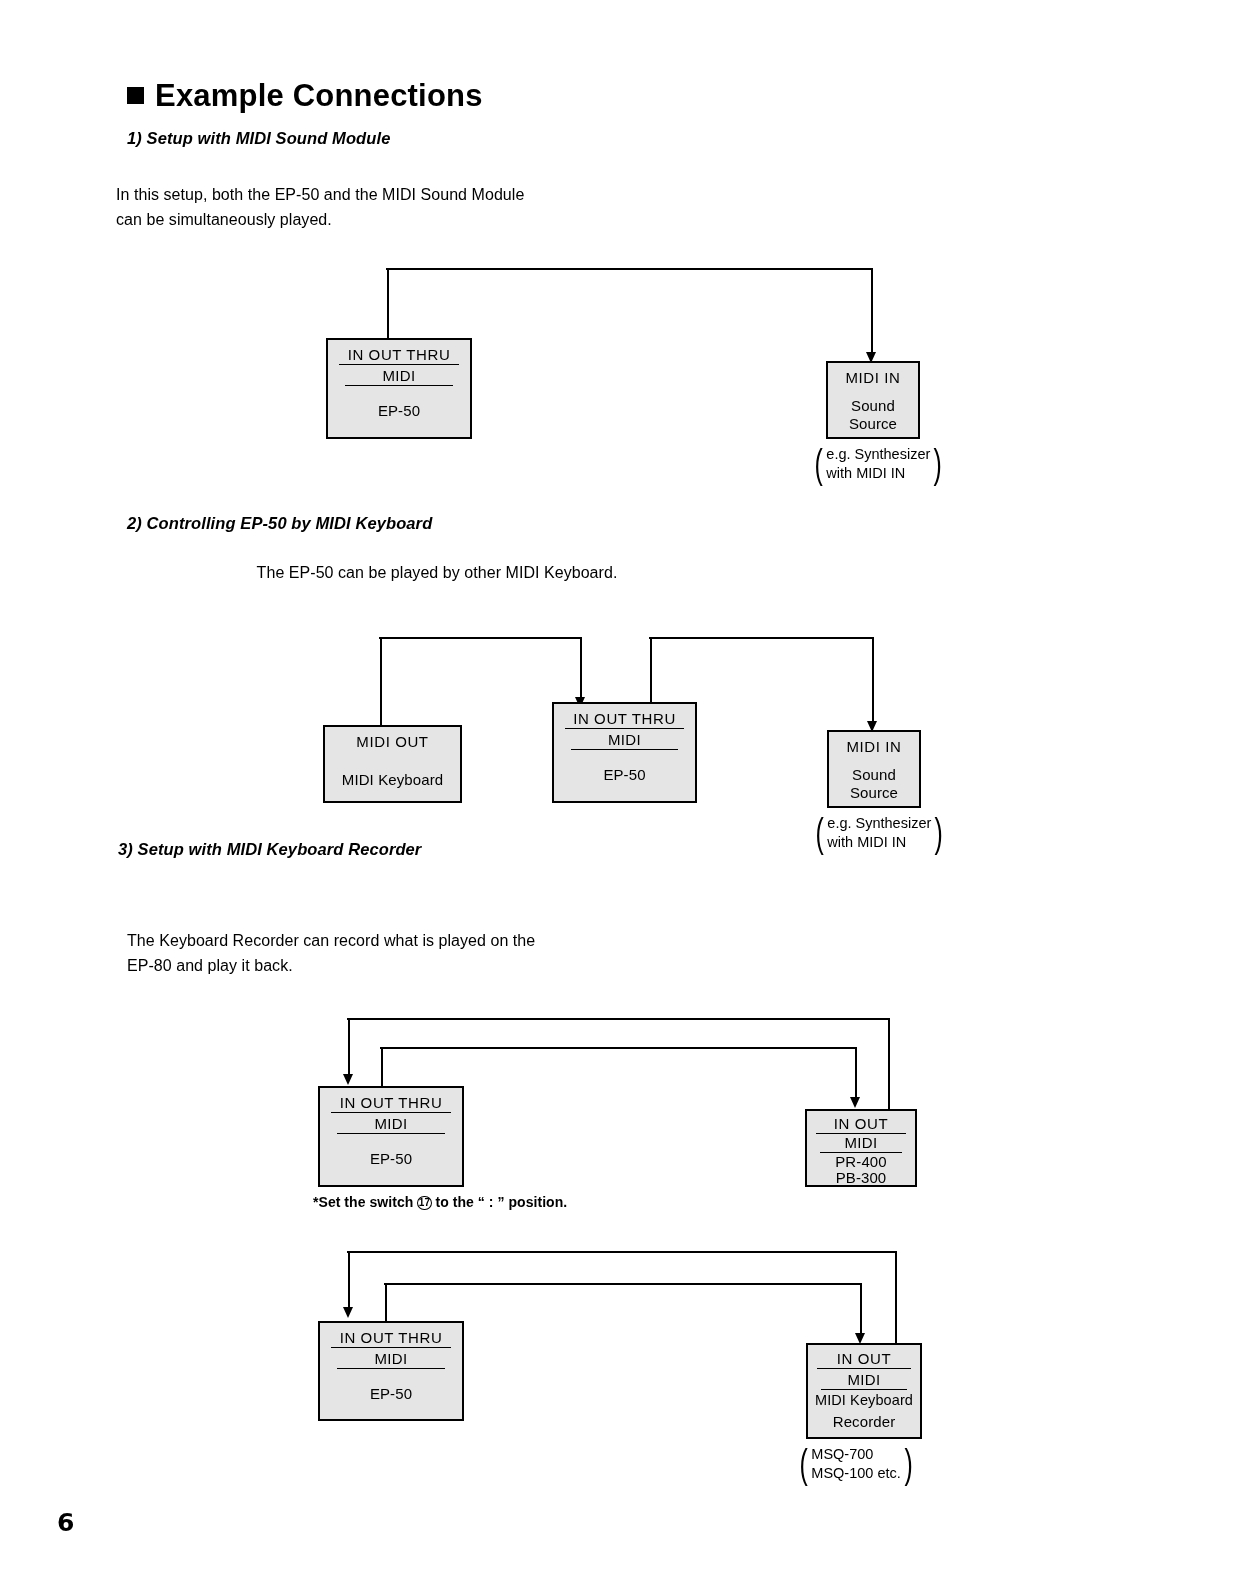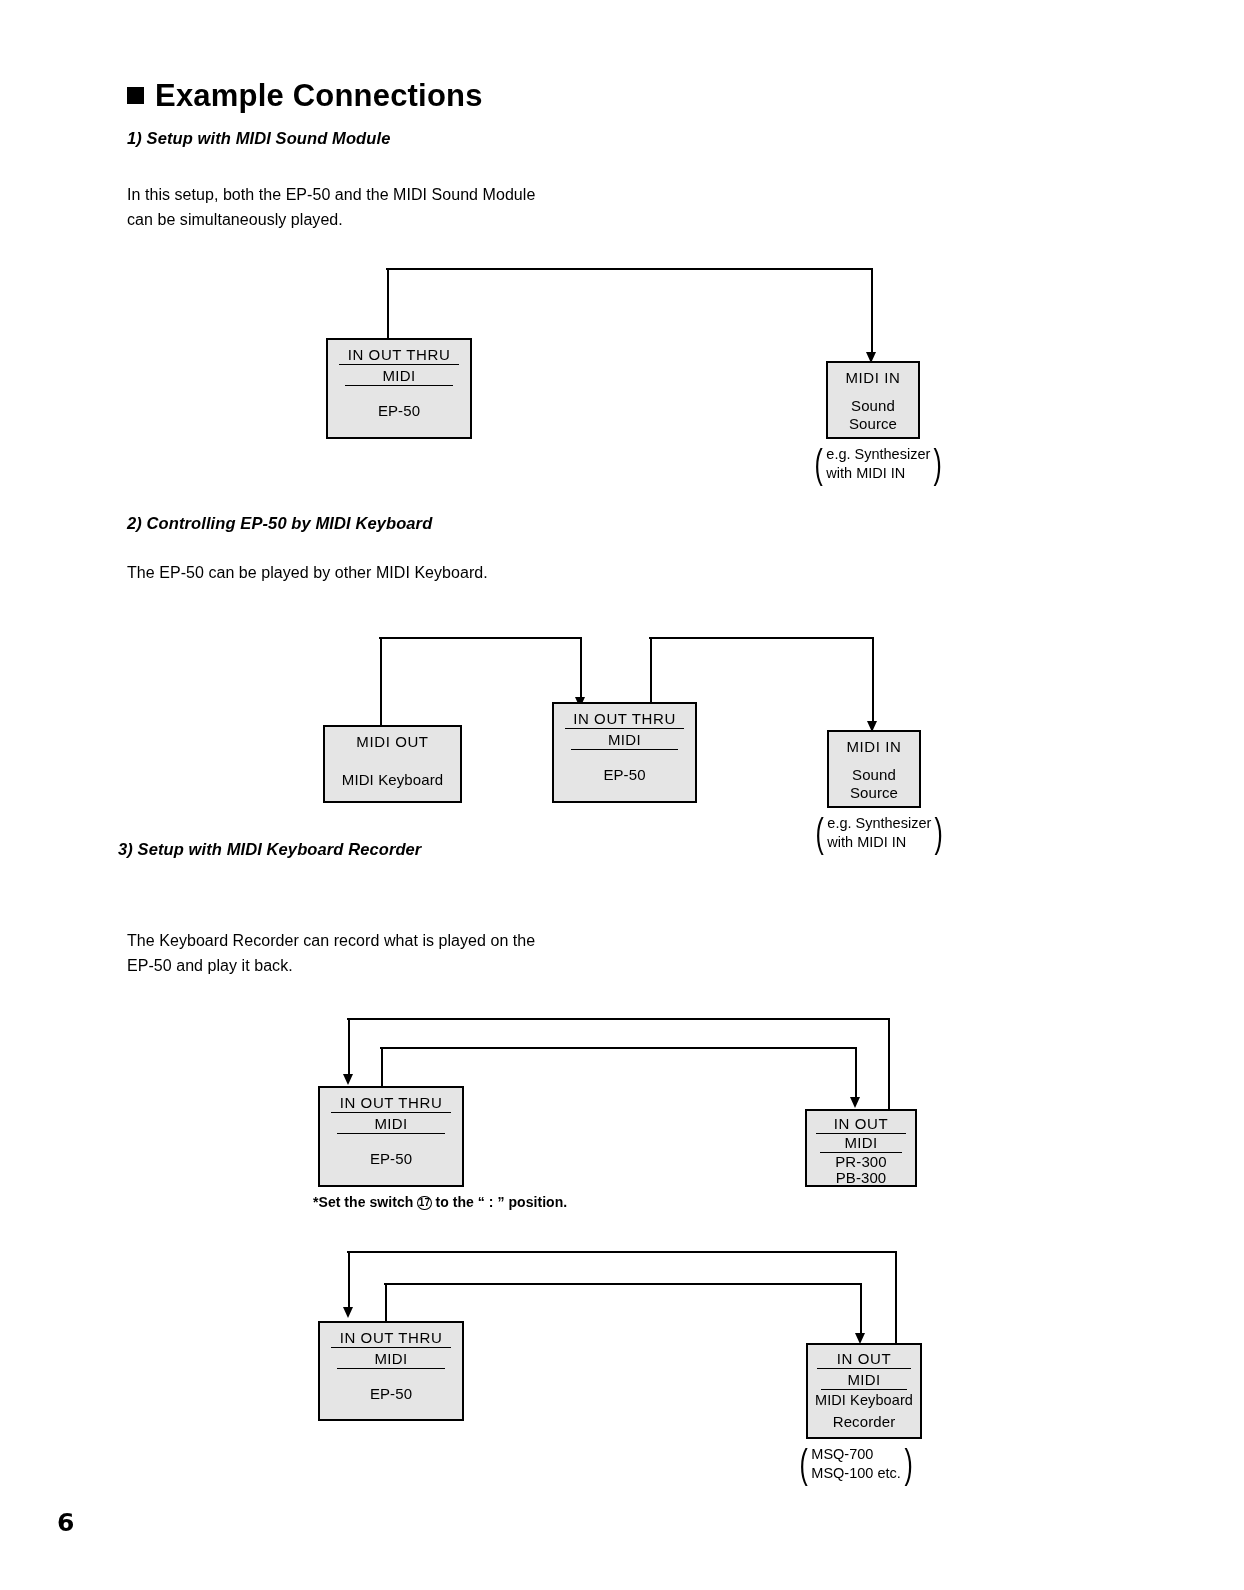--- a/index.html
+++ b/index.html
@@ -169,21 +169,21 @@
 </head>
 <body>
 
 <div id="page">
 
   <div class="main-heading">
     <span class="heading-bullet"></span><span>Example Connections</span>
   </div>
 
   <div class="sub-heading" style="left:127px; top:129px;">1)  Setup with MIDI Sound Module</div>
-  <div class="body-text" style="left:127px; top:182px; width:620px;">In this setup, both the EP-50 and the MIDI Sound Module
+  <div class="body-text" style="left:116px; top:182px; width:620px;">In this setup, both the EP-50 and the MIDI Sound Module
 can be simultaneously played.</div>
 
   <div>
 
     <div class="v-line" style="left:387px; top:268px; height:70px;"></div>
     <div class="h-line" style="left:386px; top:268px; width:487px;"></div>
     <div class="v-line" style="left:871px; top:268px; height:86px;"></div>
     <div class="arrow-head" style="left:866px; top:352px;"></div>
 
     <div class="box" style="left:326px; top:338px; width:146px; height:101px;">
@@ -202,21 +202,21 @@
       <span class="brace">(</span>
       <span class="note-lines">
         <div>e.g. Synthesizer</div>
         <div>with MIDI IN</div>
       </span>
       <span class="brace">)</span>
     </div>
   </div>
 
   <div class="sub-heading" style="left:127px; top:514px;">2)  Controlling EP-50  by MIDI Keyboard</div>
-  <div class="body-text" style="left:127px; top:560px; width:620px;">The  EP-50 can be played by other MIDI Keyboard.</div>
+  <div class="body-text" style="left:127px; top:560px; width:620px;text-align:center;">The  EP-50 can be played by other MIDI Keyboard.</div>
 
   <div>
 
     <div class="v-line" style="left:380px; top:637px; height:90px;"></div>
     <div class="h-line" style="left:379px; top:637px; width:203px;"></div>
     <div class="v-line" style="left:580px; top:637px; height:62px;"></div>
     <div class="arrow-head" style="left:575px; top:697px;"></div>
 
     <div class="v-line" style="left:650px; top:637px; height:66px;"></div>
     <div class="h-line" style="left:649px; top:637px; width:225px;"></div>
@@ -245,21 +245,21 @@
       <span class="note-lines">
         <div>e.g. Synthesizer</div>
         <div>with MIDI IN</div>
       </span>
       <span class="brace">)</span>
     </div>
   </div>
 
   <div class="sub-heading" style="left:118px; top:840px;">3)  Setup with MIDI Keyboard Recorder</div>
   <div class="body-text" style="left:127px; top:928px; width:620px;">The Keyboard Recorder can record what is played on the
-EP-50 and play it back.</div>
+EP-80 and play it back.</div>
 
   <div>
 
     <div class="v-line" style="left:348px; top:1018px; height:62px;"></div>
     <div class="h-line" style="left:347px; top:1018px; width:543px;"></div>
     <div class="v-line" style="left:888px; top:1018px; height:93px;"></div>
     <div class="arrow-head" style="left:343px; top:1074px;"></div>
 
     <div class="v-line" style="left:381px; top:1047px; height:39px;"></div>
     <div class="h-line" style="left:380px; top:1047px; width:477px;"></div>
@@ -268,21 +268,21 @@
 
     <div class="box" style="left:318px; top:1086px; width:146px; height:101px;">
       <div class="box-port ruled" style="top:6px;">IN  OUT  THRU</div>
       <div class="box-midi ruled" style="top:27px;">MIDI</div>
       <div class="box-model" style="top:62px;">EP-50</div>
     </div>
 
     <div class="box" style="left:805px; top:1109px; width:112px; height:78px;">
       <div class="box-port ruled" style="top:4px;">IN  OUT</div>
       <div class="box-midi ruled" style="top:23px;">MIDI</div>
-      <div class="box-model" style="top:42px;">PR-300</div>
+      <div class="box-model" style="top:42px;">PR-400</div>
       <div class="box-model" style="top:58px;">PB-300</div>
     </div>
 
     <div class="footnote" style="left:313px; top:1194px;font-weight:bold;">
       <span>*Set the switch</span>
       <span class="circled">17</span>
       <span>to the “ : ” position.</span>
     </div>
   </div>
 

